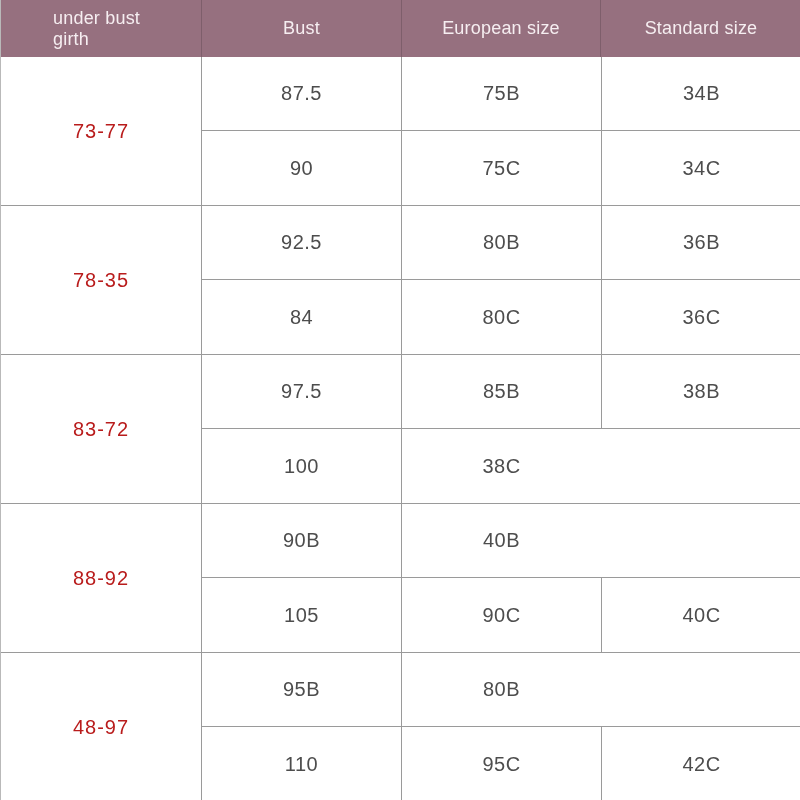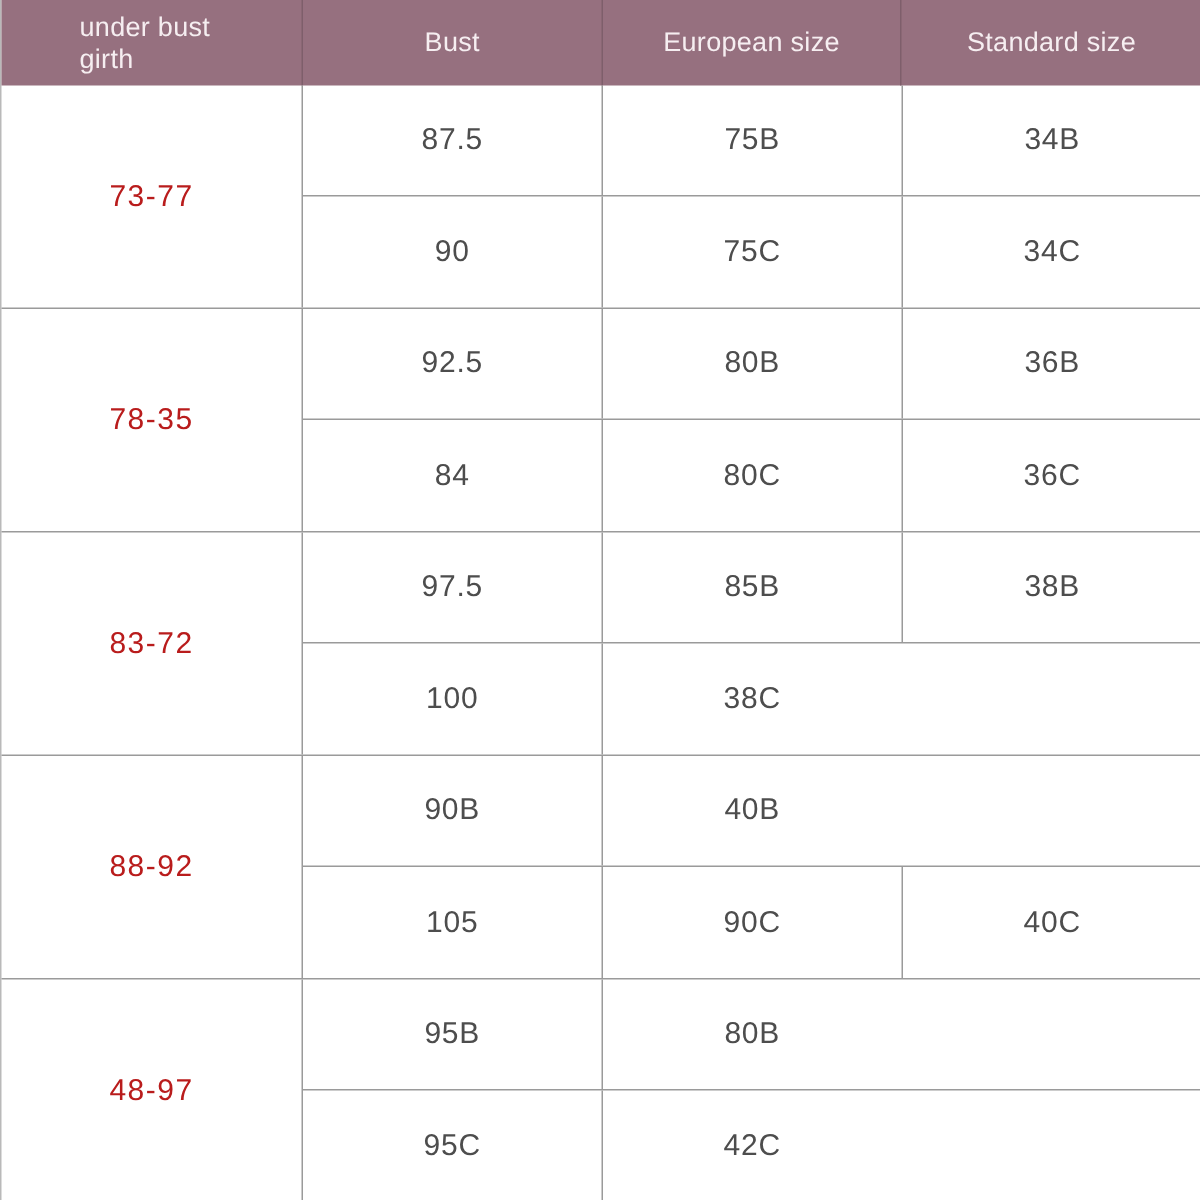--- a/index.html
+++ b/index.html
@@ -187,20 +187,21 @@
     </div>
 
     <div class="group-row">
       <div class="girth-cell">48-97</div>
       <div class="subrows">
         <div class="subrow">
           <div class="dcell d1">95B</div>
           <div class="dcell d2">80B</div>
         </div>
         <div class="subrow">
+          <div class="dcell d0">110</div>
           <div class="dcell d1">95C</div>
           <div class="dcell d2">42C</div>
         </div>
       </div>
     </div>
 
   </div>
 </div>
 
 </body></html>

